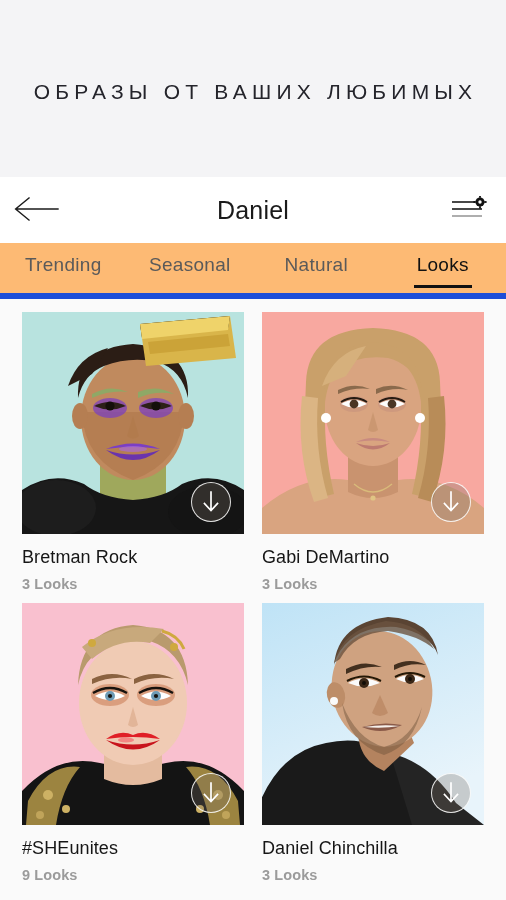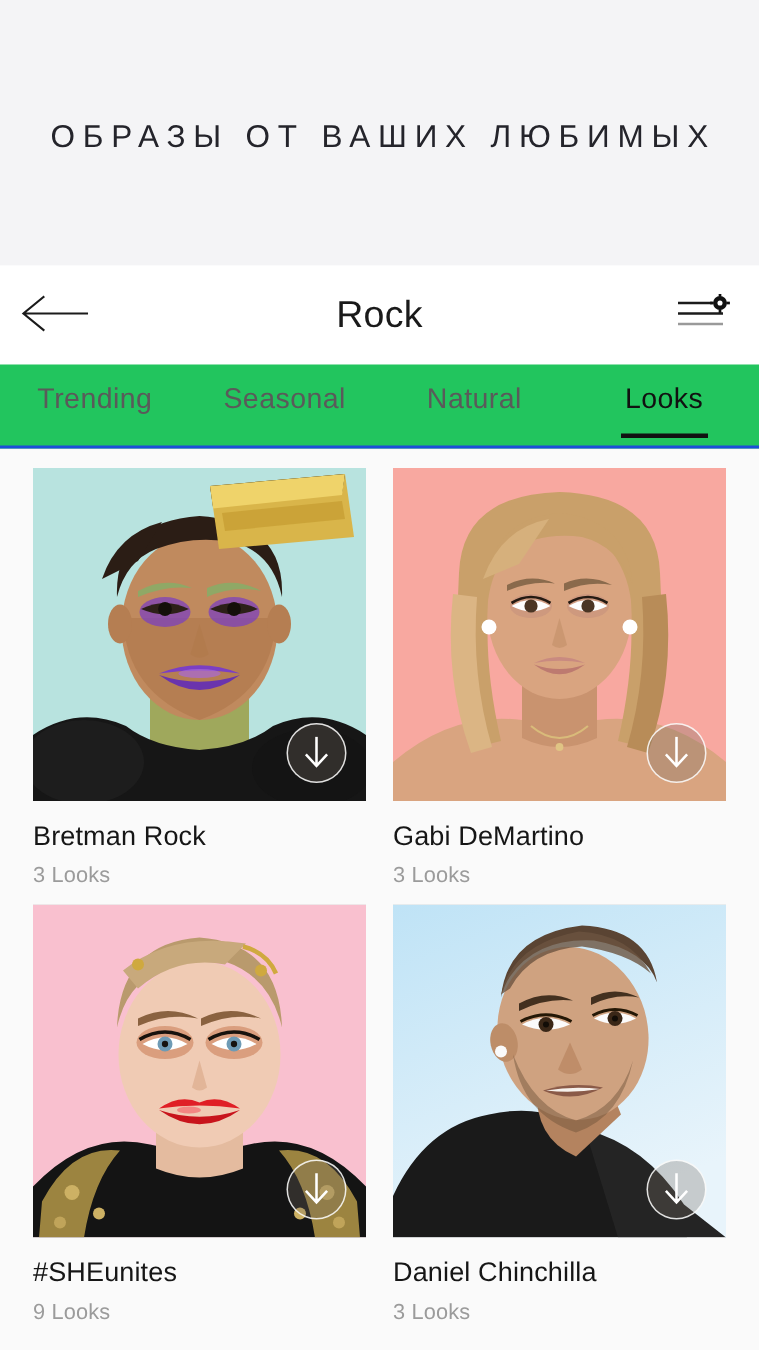--- a/index.html
+++ b/index.html
@@ -101,24 +101,24 @@
     background: none;
     border: none;
     cursor: pointer;
     padding: 0;
   }
 
   
   .tabbar {
     position: relative;
     height: 56px;
-    background: #22c55e;
-    display: flex;
-    align-items: center;
-    border-bottom: 2px solid #1d4ed8;
+    background: #fdba74;
+    display: flex;
+    align-items: center;
+    border-bottom: 6px solid #1d4ed8;
   }
   .tab {
     flex: 1;
     position: relative;
     height: 100%;
     display: flex;
     align-items: center;
     justify-content: center;
     font-size: 19px;
     font-weight: 400;
@@ -184,21 +184,21 @@
     font-size: 18px;
     font-weight: 400;
     color: #161616;
     letter-spacing: 0.1px;
     line-height: 1.1;
   }
   .card-sub {
     margin-top: 8px;
     font-size: 14.5px;
     color: #9b9b9b;
-    font-weight: 400;
+    font-weight: 700;
     letter-spacing: 0.1px;
   }
 </style>
 </head>
 <body>
 
 <div class="screen">
 
   <div class="promo">
     <div class="promo-line1">ОБРАЗЫ ОТ ВАШИХ ЛЮБИМЫХ</div>
@@ -206,21 +206,21 @@
 
   <div class="appbar">
     <button class="back-btn">
       <span>
         <svg width="46" height="26" viewBox="0 0 46 26" fill="none">
           <path d="M45 13 H3 M16 2 L2.6 13 L16 24" stroke="#1b1b1b" stroke-width="1.4" stroke-linecap="square" stroke-linejoin="miter" fill="none"></path>
         </svg>
       </span>
     </button>
 
-    <div class="appbar-title">Rock</div>
+    <div class="appbar-title">Daniel</div>
 
     <button class="filter-btn">
       <span>
         <svg width="36" height="26" viewBox="0 0 36 26" fill="none">
           <line x1="1" y1="6" x2="24" y2="6" stroke="#1b1b1b" stroke-width="1.6"></line>
           <line x1="1" y1="13" x2="31" y2="13" stroke="#1b1b1b" stroke-width="1.6"></line>
           <line x1="1" y1="20" x2="31" y2="20" stroke="#9a9a9a" stroke-width="1.6"></line>
           <g transform="translate(29,6)">
             <circle cx="0" cy="0" r="4.6" fill="#111111"></circle>
             <circle cx="0" cy="0" r="1.7" fill="#ffffff"></circle>

